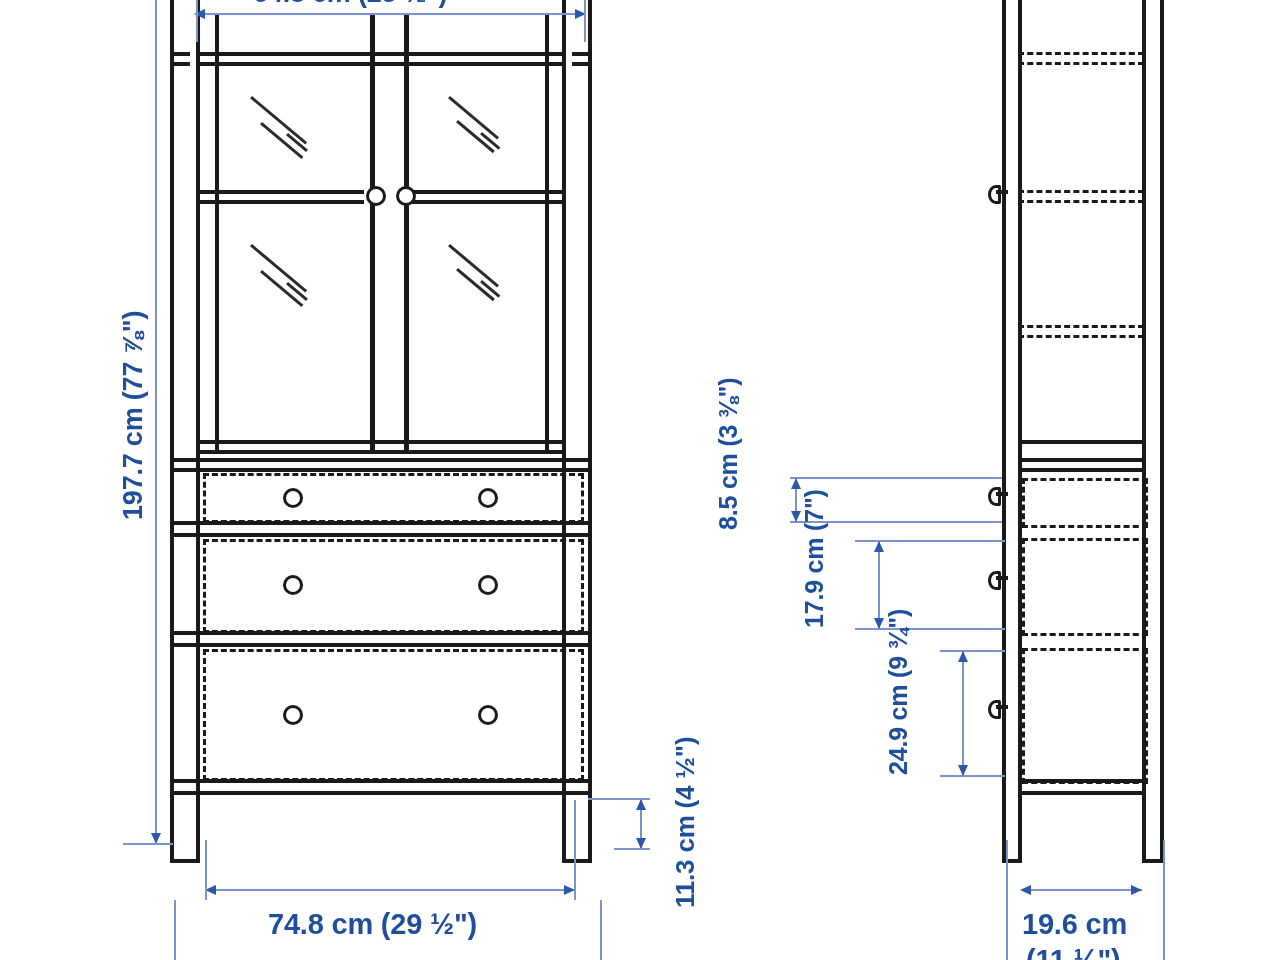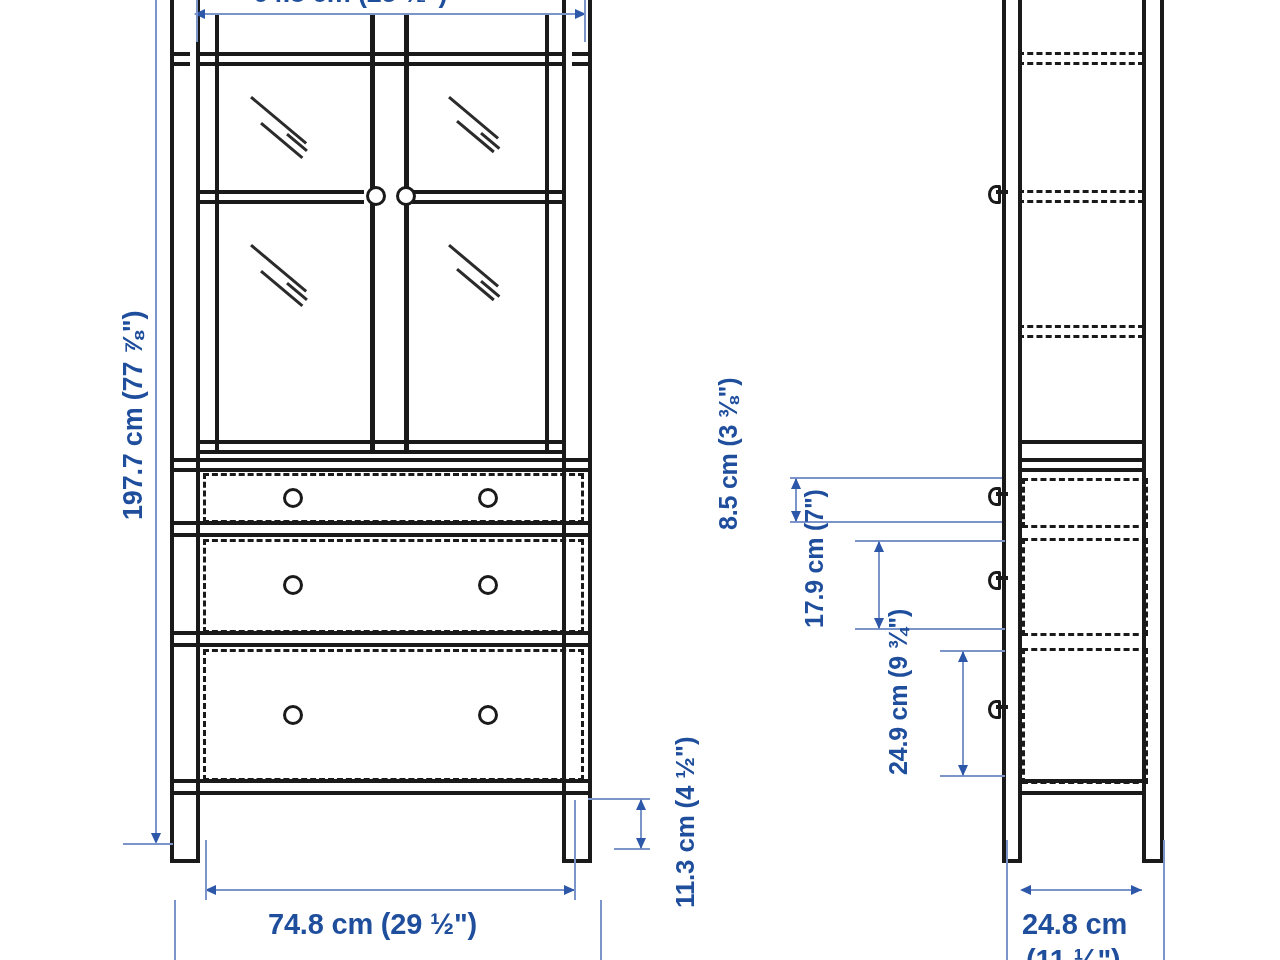--- a/index.html
+++ b/index.html
@@ -265,20 +265,20 @@
     <div class="arw arw-d" style="left:958px; top:765px;"></div>
     <div class="lbl lbl-v" style="left:884px; top:775px; font-size:25px;">24.9 cm (9 ¾")</div>
   </div>
 
   <div>
     <div class="dim" style="left:1022px; top:889px; width:120px; height:2px;"></div>
     <div class="arw arw-l" style="left:1020px; top:885px;"></div>
     <div class="arw arw-r" style="left:1131px; top:885px;"></div>
     <div class="dim" style="left:1006px; top:840px; width:2px; height:120px;"></div>
     <div class="dim" style="left:1163px; top:840px; width:2px; height:120px;"></div>
-    <div class="lbl" style="left:1022px; top:908px; font-size:29px;">24.8 cm</div>
+    <div class="lbl" style="left:1022px; top:908px; font-size:29px;">19.6 cm</div>
     <div class="lbl" style="left:1026px; top:944px; font-size:29px;">(11 ¼")</div>
   </div>
 
   <div class="dim" style="left:174px; top:900px; width:2px; height:60px;"></div>
   <div class="dim" style="left:600px; top:900px; width:2px; height:60px;"></div>
 
 </div>
 
 </body></html>

